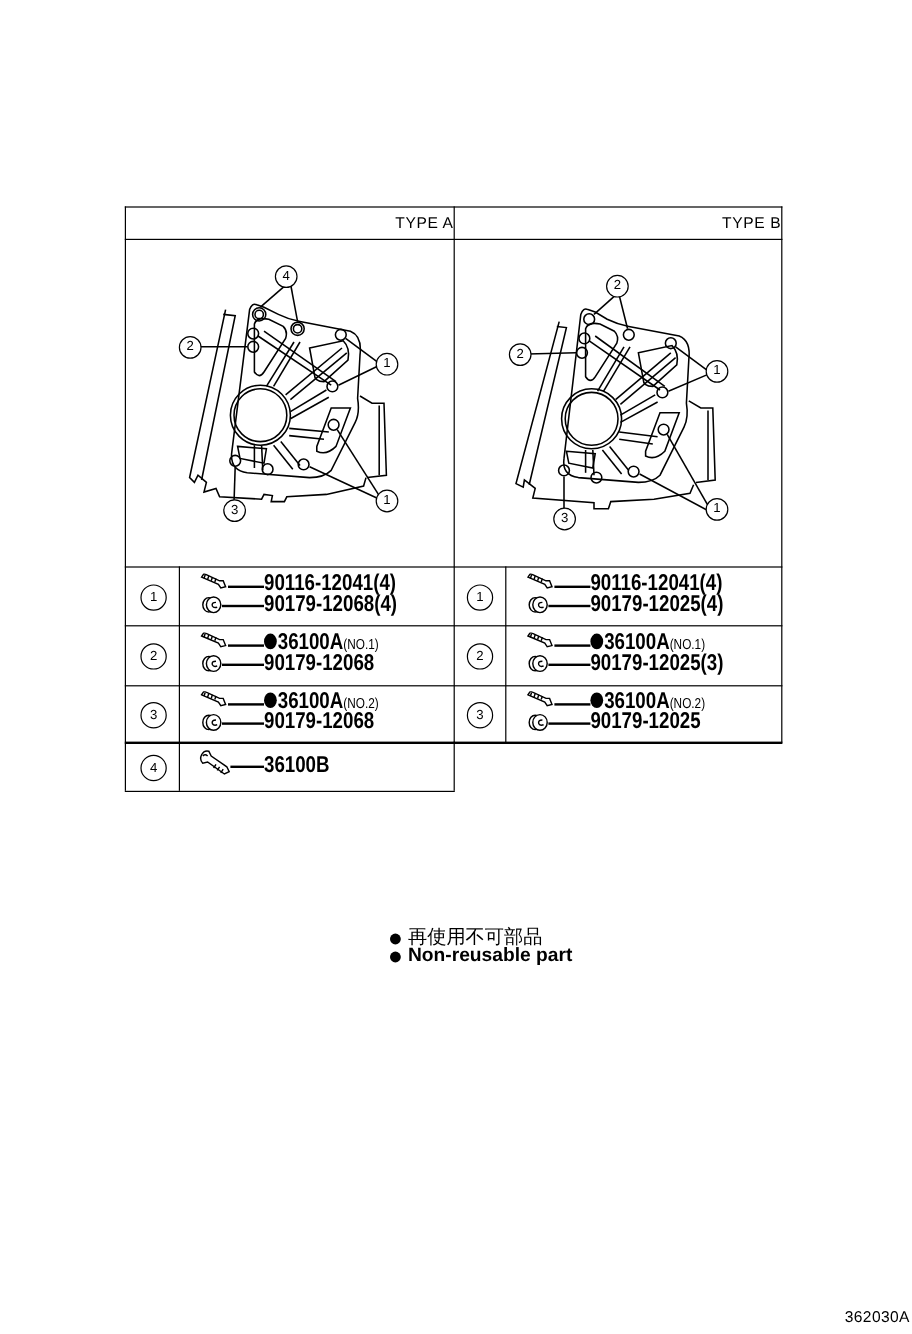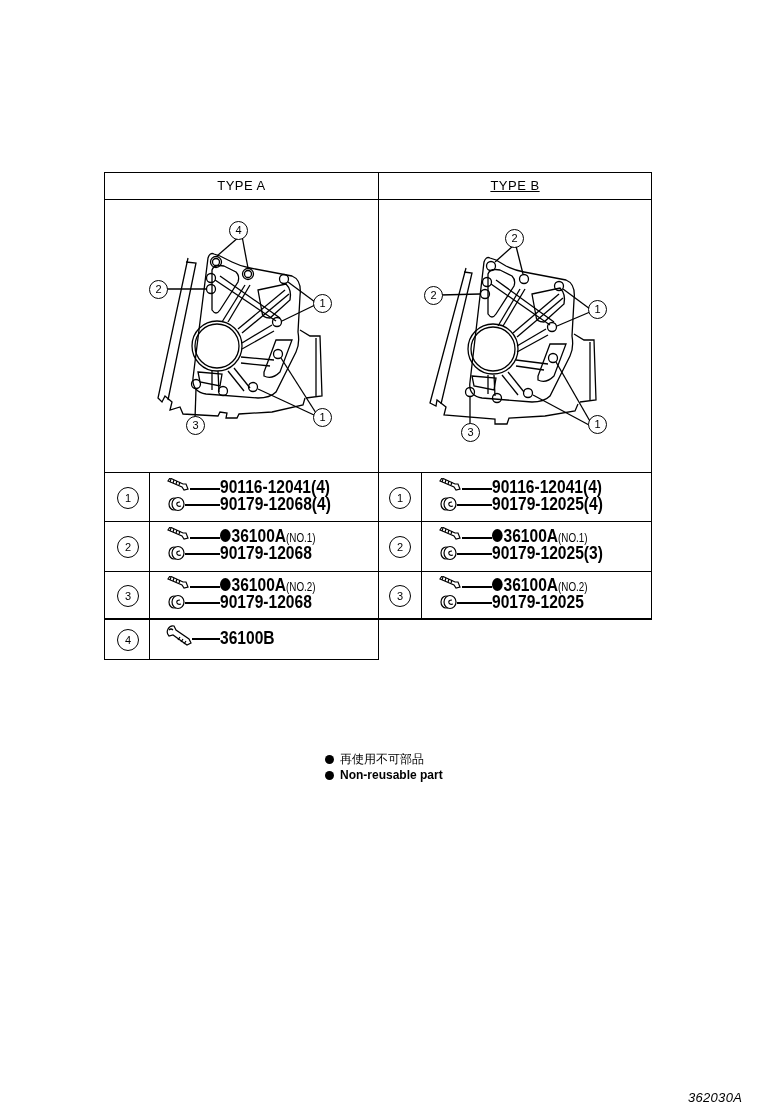--- a/index.html
+++ b/index.html
@@ -1,55 +1,55 @@
 <!DOCTYPE html>
 <html><head>
 <meta charset="utf-8">
 <style>
   html, body { margin:0; padding:0; background:#ffffff; }
   body { width:760px; height:1112px; position:relative; overflow:hidden;
          font-family:"Liberation Sans", sans-serif; color:#000; }
   .abs { position:absolute; }
   .line { position:absolute; background:#000; }
-  .hdr { position:absolute; top:172px; height:27px; line-height:27px; text-align:center;
+  .hdr { position:absolute; top:172px; height:27px; line-height:27px; text-align:right;
          font-size:13px; letter-spacing:0.5px; }
   .num-circle { position:absolute; width:20px; height:20px; border:1px solid #000; border-radius:50%;
                 font-size:11px; line-height:20px; text-align:center; background:#fff; }
   .part-line { position:absolute; font-family:"Liberation Sans Narrow","Liberation Sans", sans-serif;
                font-weight:bold; font-size:19px; line-height:20px; white-space:nowrap;
                transform:scaleX(0.82); transform-origin:left center; }
   .part-line .dot { display:inline-block; width:13px; height:13px; border-radius:50%; background:#000;
                     margin-right:1px; vertical-align:0px; }
   .part-line .note { font-weight:normal; font-size:12px; font-family:"Liberation Sans", sans-serif; }
   .leader { position:absolute; height:2px; background:#000; }
   .diagram svg { position:absolute; }
-  .legend-row { position:absolute; left:325px; font-size:12px; white-space:nowrap; }
+  .legend-row { position:absolute; left:325px; font-size:16px; white-space:nowrap;margin-top:20px; }
   .legend-dot { display:inline-block; width:9px; height:9px; border-radius:50%; background:#000;
                 margin-right:6px; vertical-align:-1px; }
-  .footer-code { position:absolute; left:688px; top:1090px; font-size:13px; letter-spacing:0.3px;font-style:italic; }
+  .footer-code { position:absolute; left:704px; top:1090px; font-size:13px; letter-spacing:0.3px; }
 </style>
 </head>
 <body>
 
 <div class="line" style="left:104px;top:172px;width:548px;height:1px;"></div>
 <div class="line" style="left:104px;top:172px;width:1px;height:487px;"></div>
 <div class="line" style="left:651px;top:172px;width:1px;height:447px;"></div>
 <div class="line" style="left:378px;top:172px;width:1px;height:447px;"></div>
 <div class="line" style="left:104px;top:199px;width:548px;height:1px;"></div>
 <div class="line" style="left:104px;top:472px;width:548px;height:1px;"></div>
 <div class="line" style="left:104px;top:521px;width:548px;height:1px;"></div>
 <div class="line" style="left:104px;top:571px;width:548px;height:1px;"></div>
 <div class="line" style="left:104px;top:618px;width:548px;height:2px;"></div>
 <div class="line" style="left:378px;top:618px;width:1px;height:41px;"></div>
 <div class="line" style="left:104px;top:659px;width:275px;height:1px;"></div>
 <div class="line" style="left:149px;top:472px;width:1px;height:187px;"></div>
 <div class="line" style="left:421px;top:472px;width:1px;height:147px;"></div>
 
 <div class="hdr" style="left:105px;width:273px;">TYPE A</div>
-<div class="hdr" style="left:379px;width:272px;text-decoration:underline;">TYPE B</div>
+<div class="hdr" style="left:379px;width:272px;">TYPE B</div>
 
 <div class="diagram">
   <svg style="left:105px;top:200px;" width="273" height="272" viewBox="105 200 273 272" fill="none" stroke="#000" stroke-width="1.3">
 
     <path d="M188 258 L158 398 L162 402 L165 396 L172 402 L170 410 L180 407 L183 414 L218 416 L220 412 L227 413 L226 418 L237 418 L239 414 L272 412 L303 405 L305 398"></path>
     <path d="M186 262 L196 263 L168 400"></path>
 
     <path d="M214 254 Q210 252 208 258 L193 378 Q192 392 206 394 L258 398 Q270 398 276 392 L296 352 Q300 344 298 332 L300 296 Q302 280 292 276 L250 268 Q240 266 232 262 L220 256 Z"></path>
 
     <path d="M300 330 L310 336 L320 336 L322 396 L306 398"></path>

